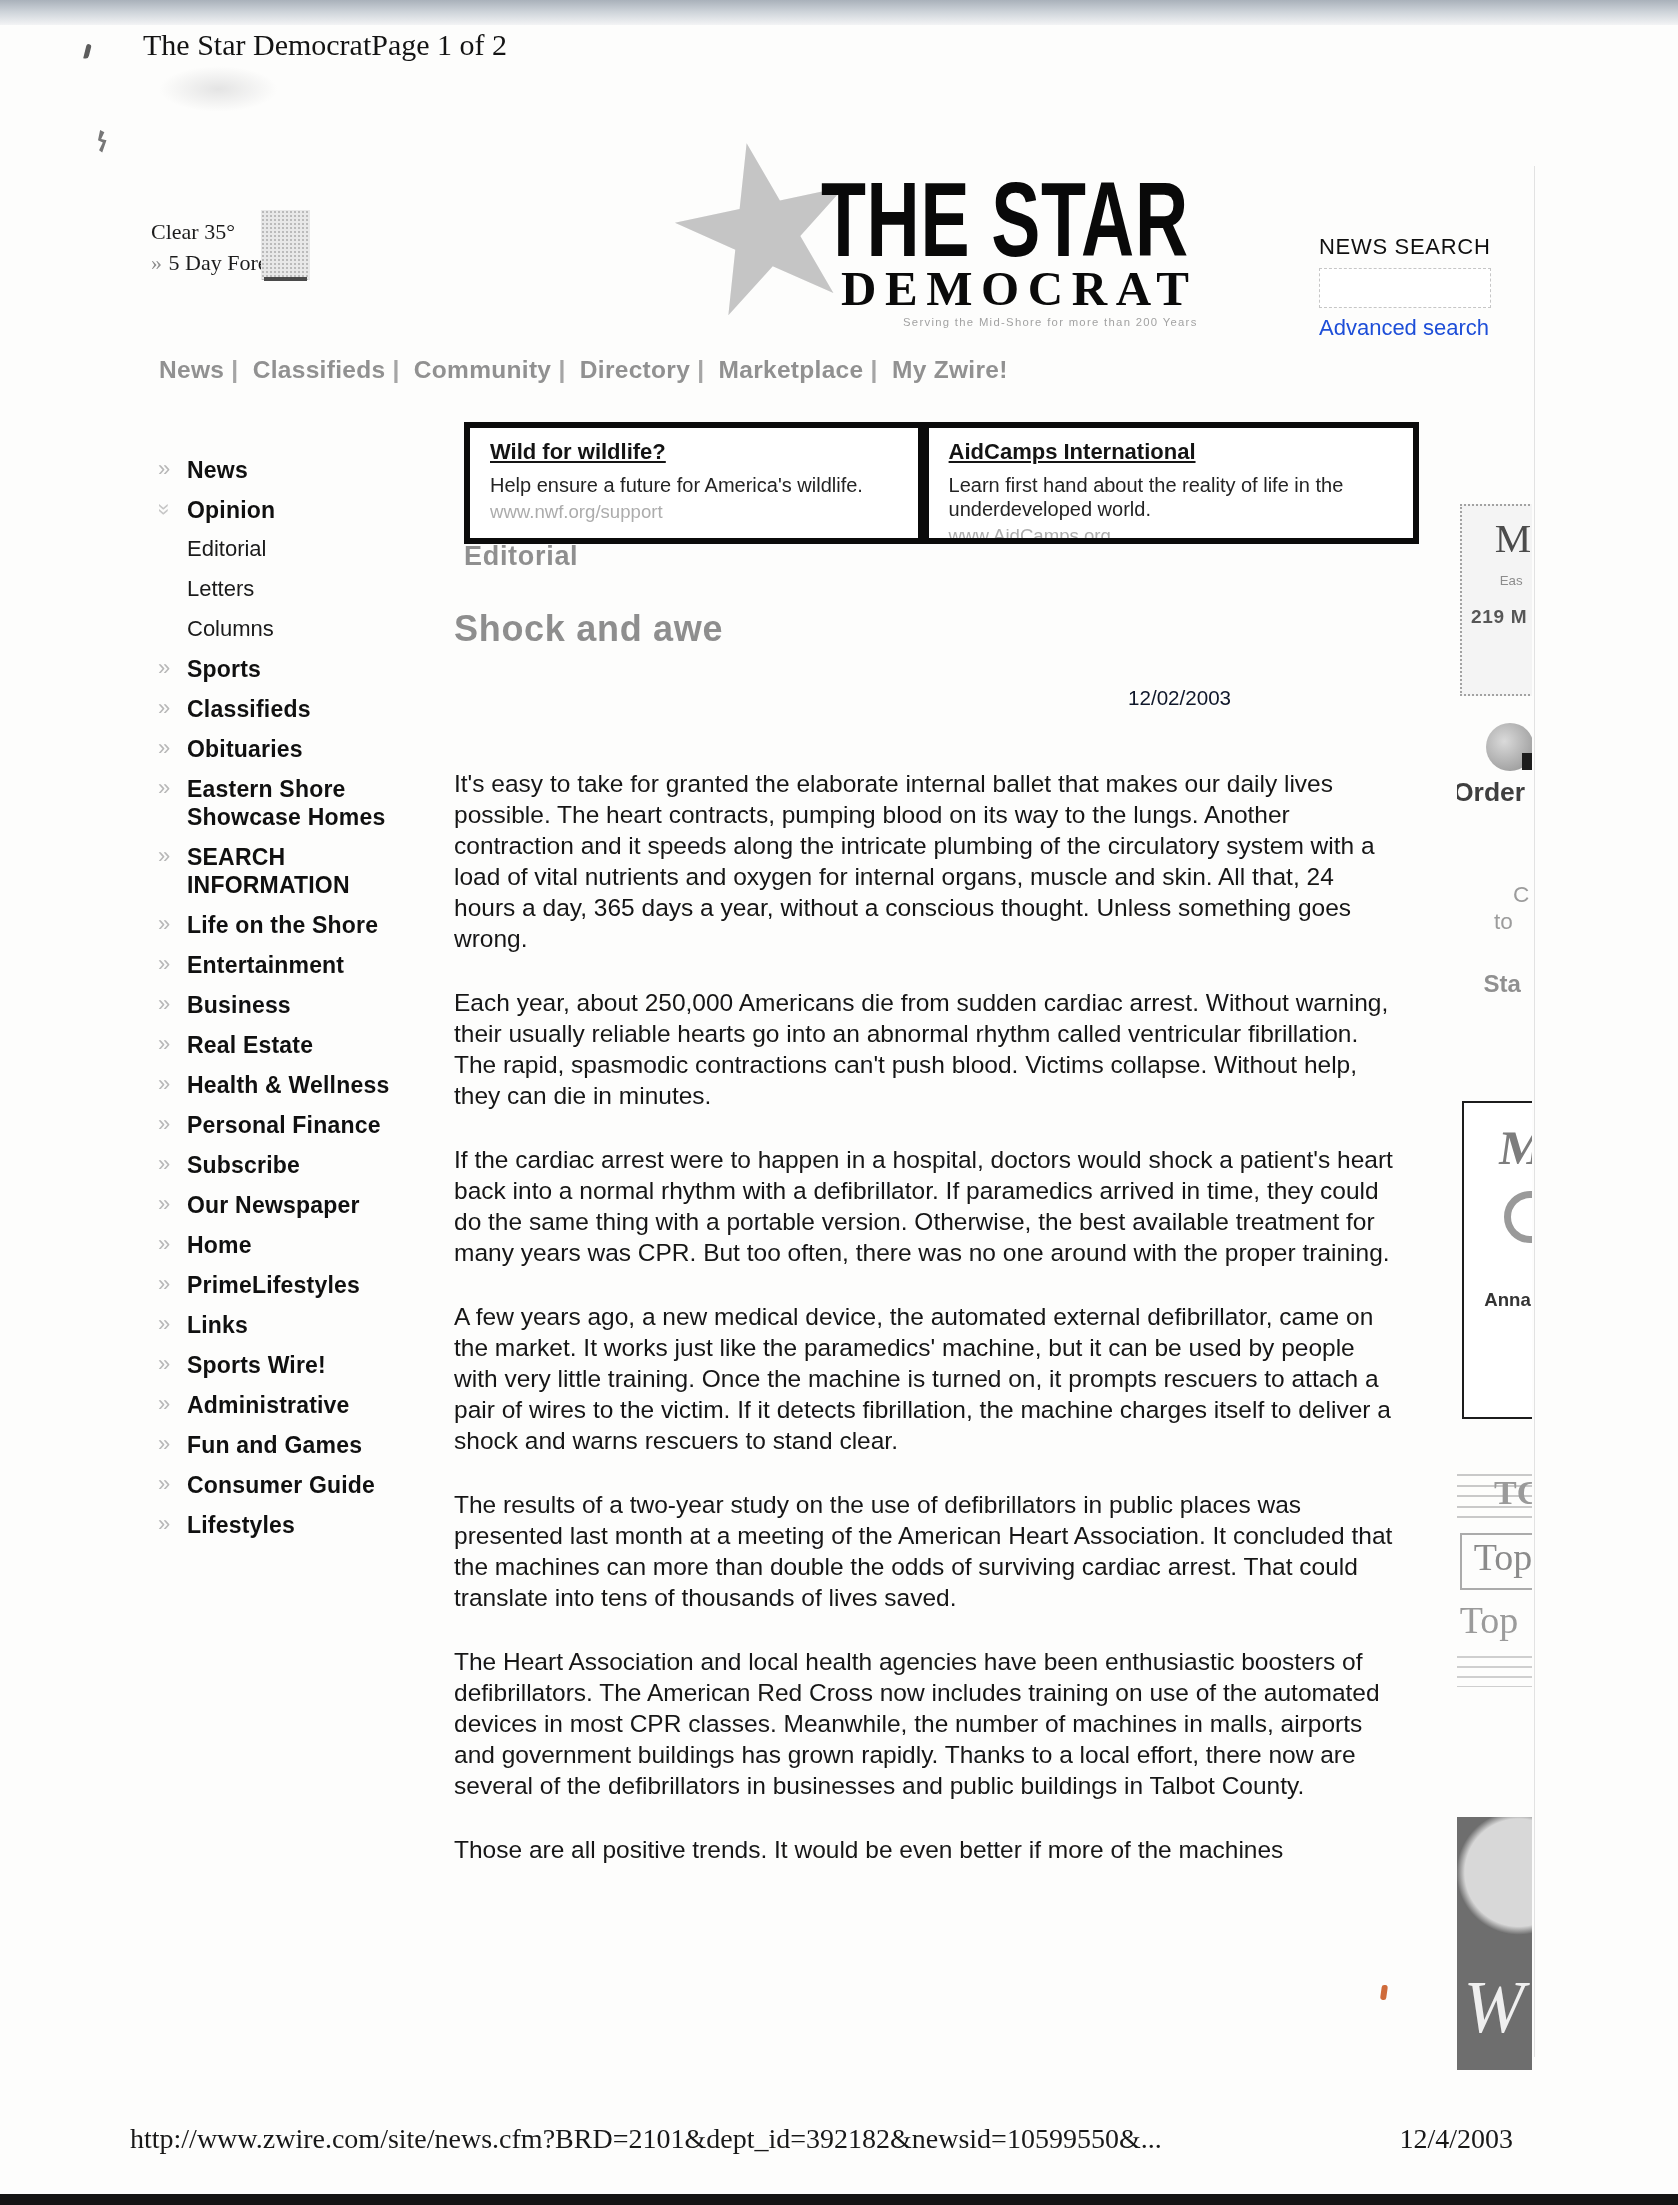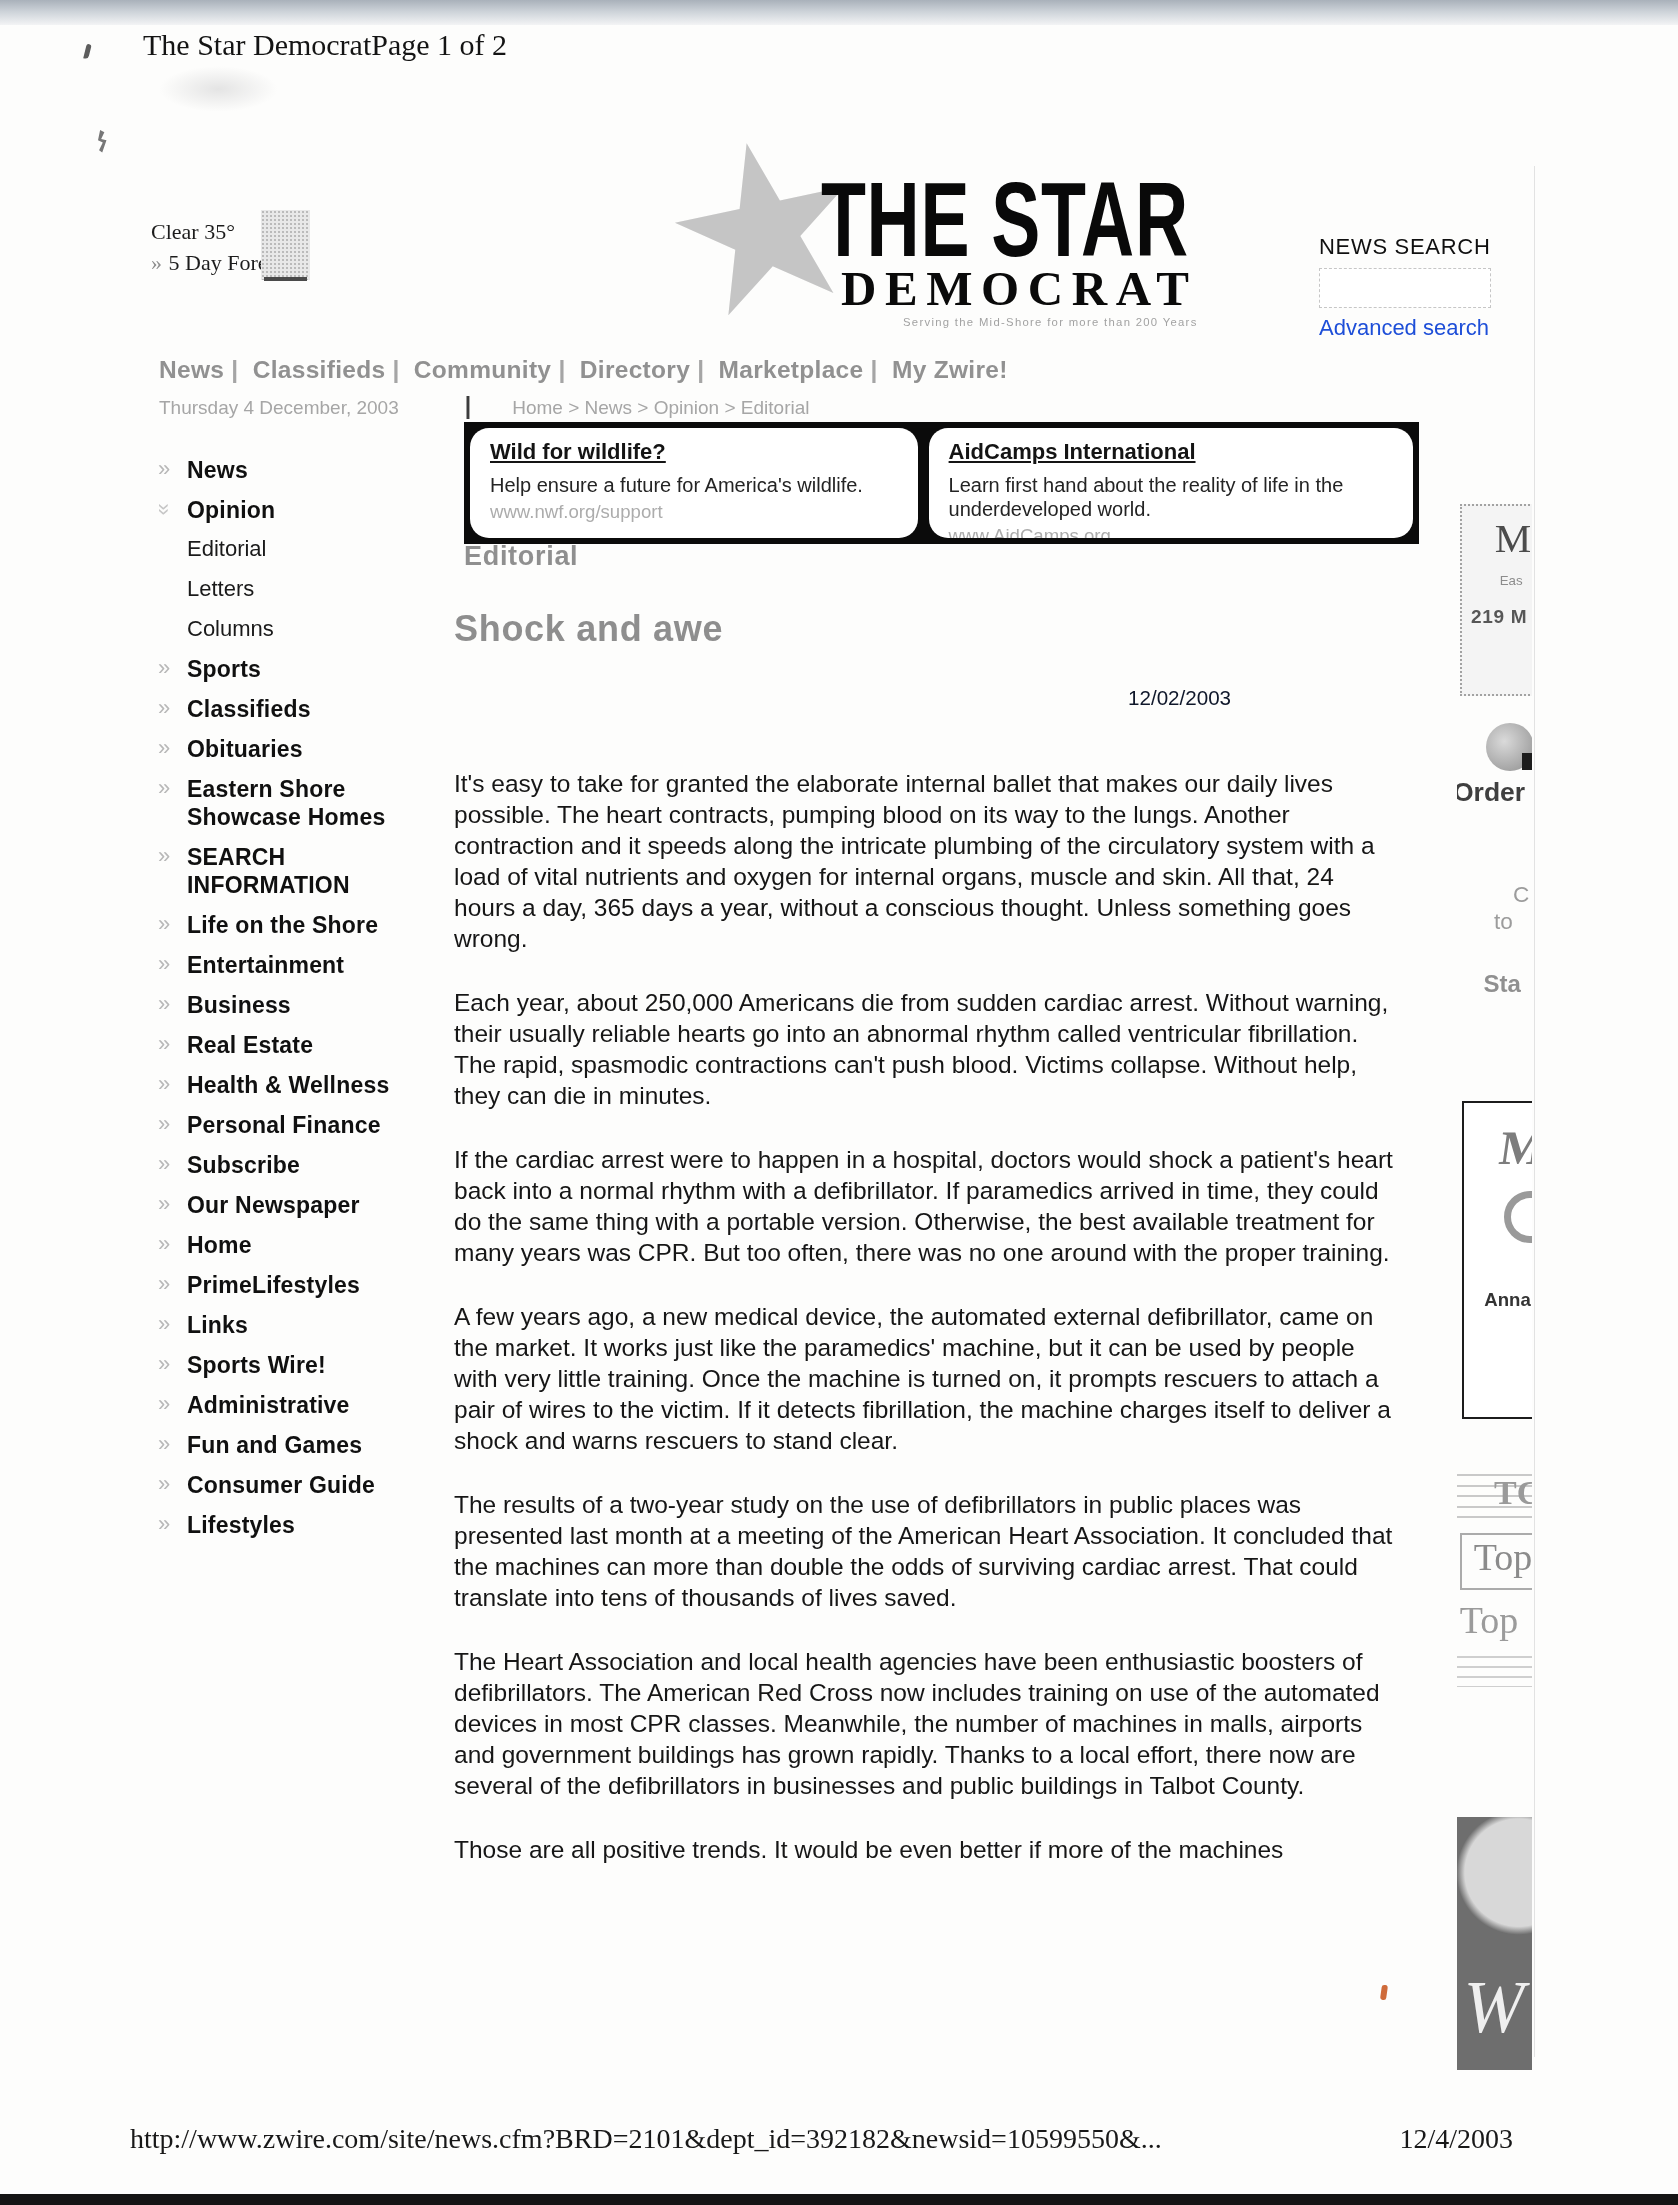--- a/index.html
+++ b/index.html
@@ -47,21 +47,21 @@
   .search-advanced{margin-top:7px;font-size:22px;color:#1d4ed8;}
   
   .navbar{position:absolute;left:159px;top:356px;font-size:24.5px;font-weight:bold;color:#919191;
           letter-spacing:0.3px;white-space:nowrap;}
   .nav-item:not(:last-child)::after{content:"\00A0|\00A0\00A0";color:#a5a5a5;}
   .dateline{position:absolute;left:159px;top:393px;font-size:19px;color:#a6a6a6;display:flex;align-items:baseline;}
   .dateline-sep{color:#3c3c3c;font-weight:bold;font-size:23px;margin:0 41px 0 66px;}
   
   .adbanner{position:absolute;left:464px;top:422px;width:955px;height:122px;border:6px solid #0b0b0b;
             background:#0b0b0b;display:flex;box-sizing:border-box;}
-  .ad-cell{background:#fff;padding:10.6px 0 0 20px;box-sizing:border-box;overflow:hidden;border-radius:19px;}
+  .ad-cell{background:#fff;padding:10.6px 0 0 20px;box-sizing:border-box;overflow:hidden;}
   .ad-cell.left{width:448px;margin-right:10.6px;}
   .ad-cell.right{flex:1;}
   .ad-headline{font-size:22px;font-weight:bold;text-decoration:underline;color:#141414;}
   .ad-body{font-size:20px;color:#242424;margin-top:8px;line-height:24px;max-width:438px;}
   .ad-url{font-size:18.6px;color:#acacac;margin-top:4.6px;}
   
   .sidebar{position:absolute;left:158px;top:456px;width:287px;}
   .sb-item{display:flex;align-items:flex-start;margin-bottom:12px;}
   .arrow{width:29px;flex:none;color:#b8b8b8;font-size:22px;line-height:26.5px;}
   .arrow.right::before{content:"\00BB";}
@@ -147,25 +147,20 @@
   <div class="search">
     <div class="search-label">NEWS SEARCH</div>
     <input class="search-input" value="" style="">
     <div class="search-advanced">Advanced search</div>
   </div>
 
   <nav class="navbar">
     
   <span class="nav-item">News</span><span class="nav-item">Classifieds</span><span class="nav-item">Community</span><span class="nav-item">Directory</span><span class="nav-item">Marketplace</span><span class="nav-item">My Zwire!</span></nav>
 
-  <div class="dateline">
-    <span>Thursday 4 December, 2003</span>
-    <span class="dateline-sep">|</span>
-    <span>Home &gt; News &gt; Opinion &gt; Editorial</span>
-  </div>
 
   <div class="adbanner">
     <div class="ad-cell left">
       <div class="ad-headline">Wild for wildlife?</div>
       <div class="ad-body">Help ensure a future for America's wildlife.</div>
       <div class="ad-url">www.nwf.org/support</div>
     </div>
     <div class="ad-cell right">
       <div class="ad-headline">AidCamps International</div>
       <div class="ad-body">Learn first hand about the reality of life in the underdeveloped world.</div>

